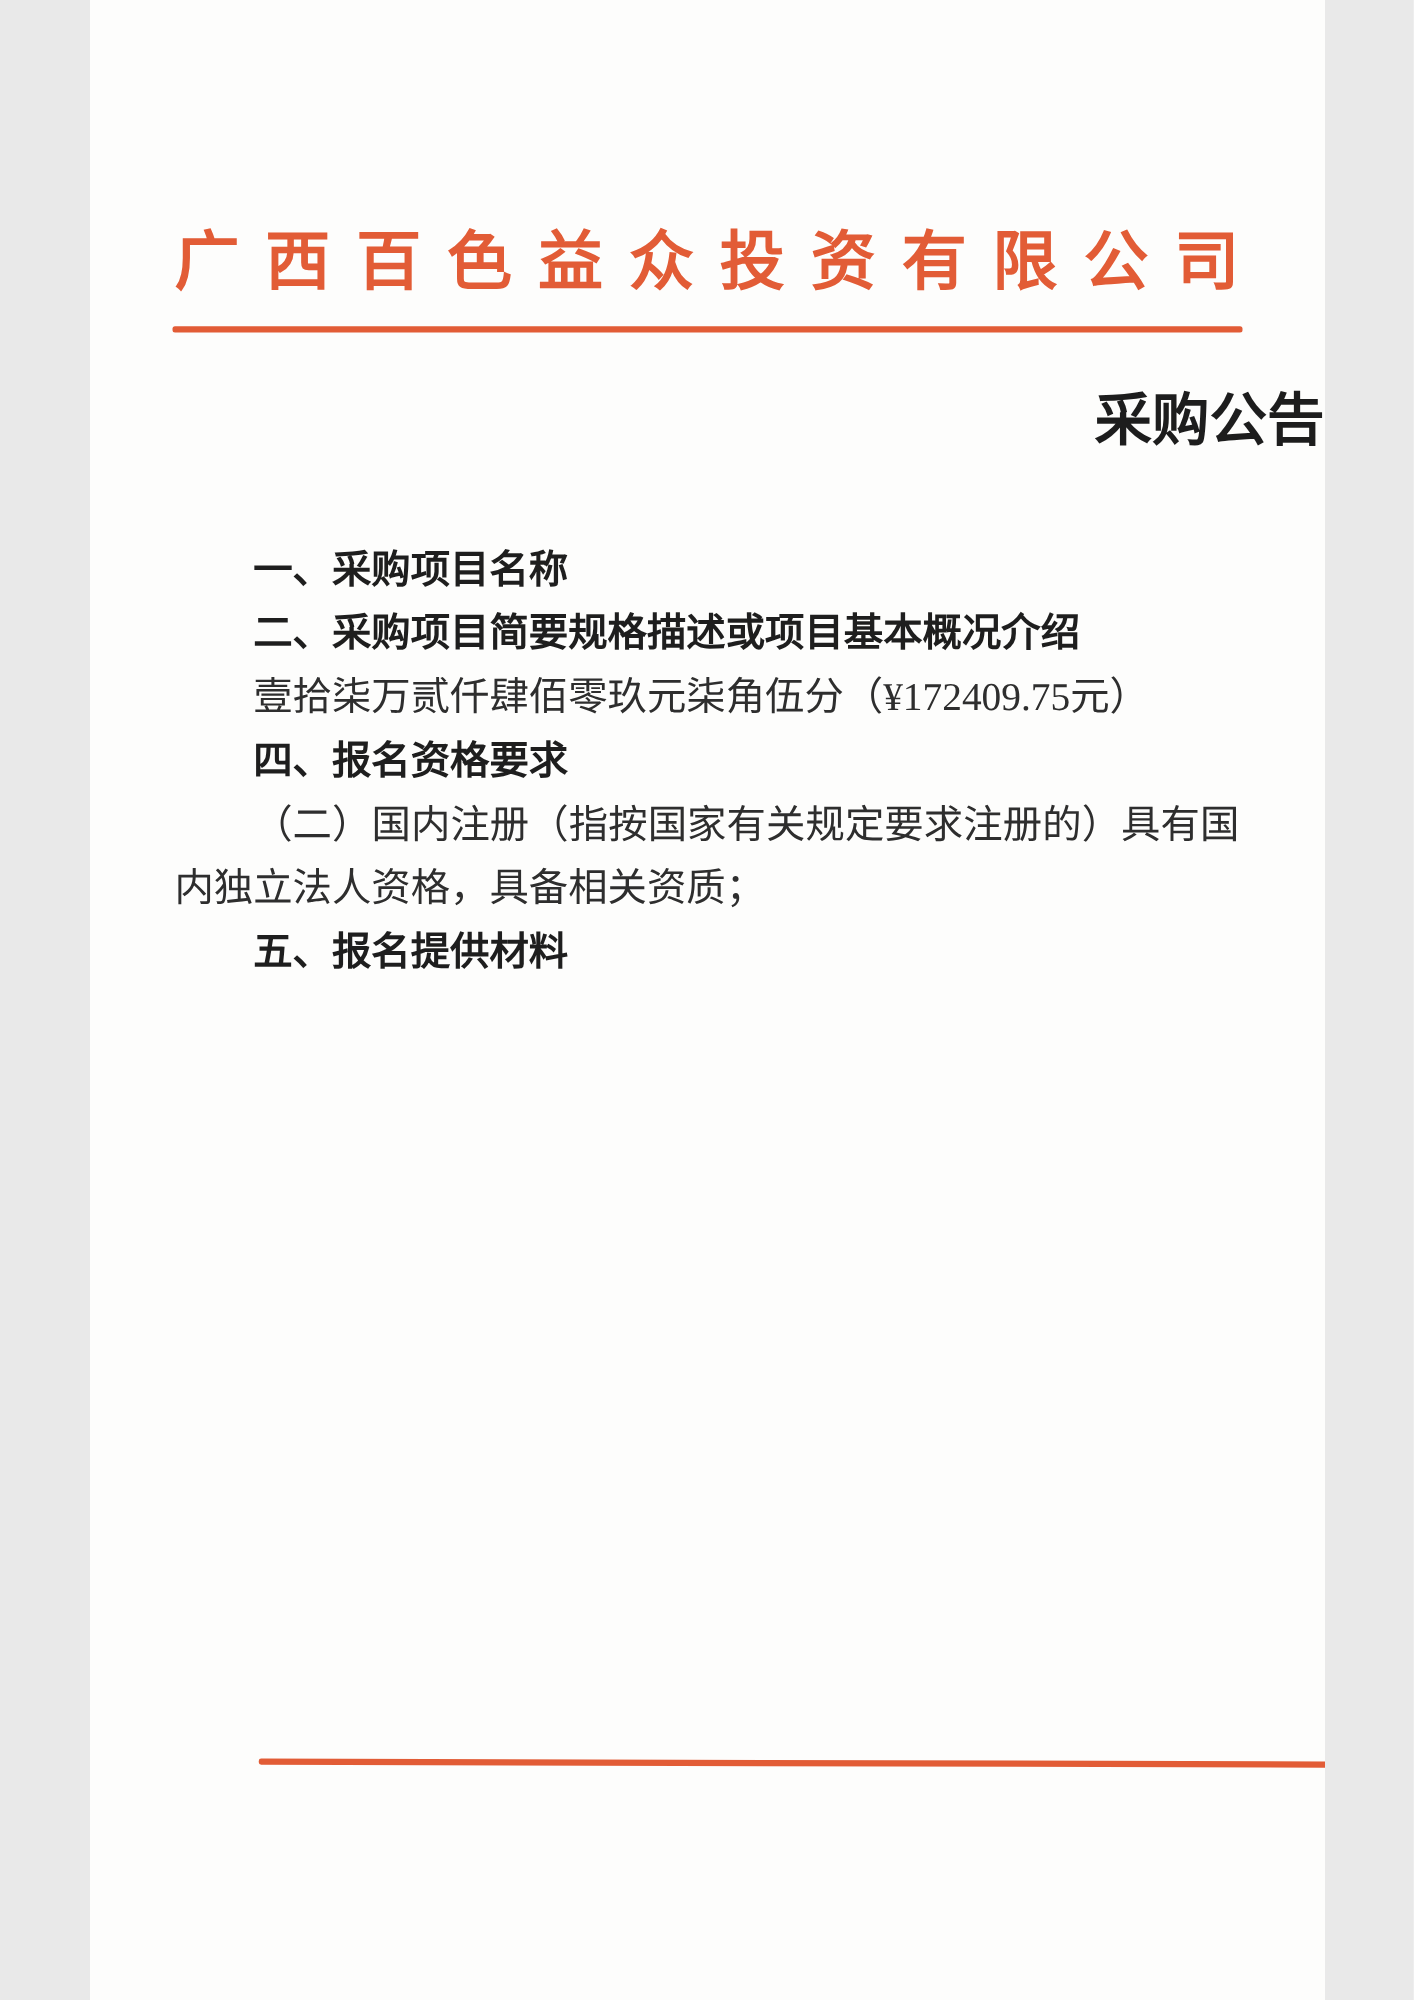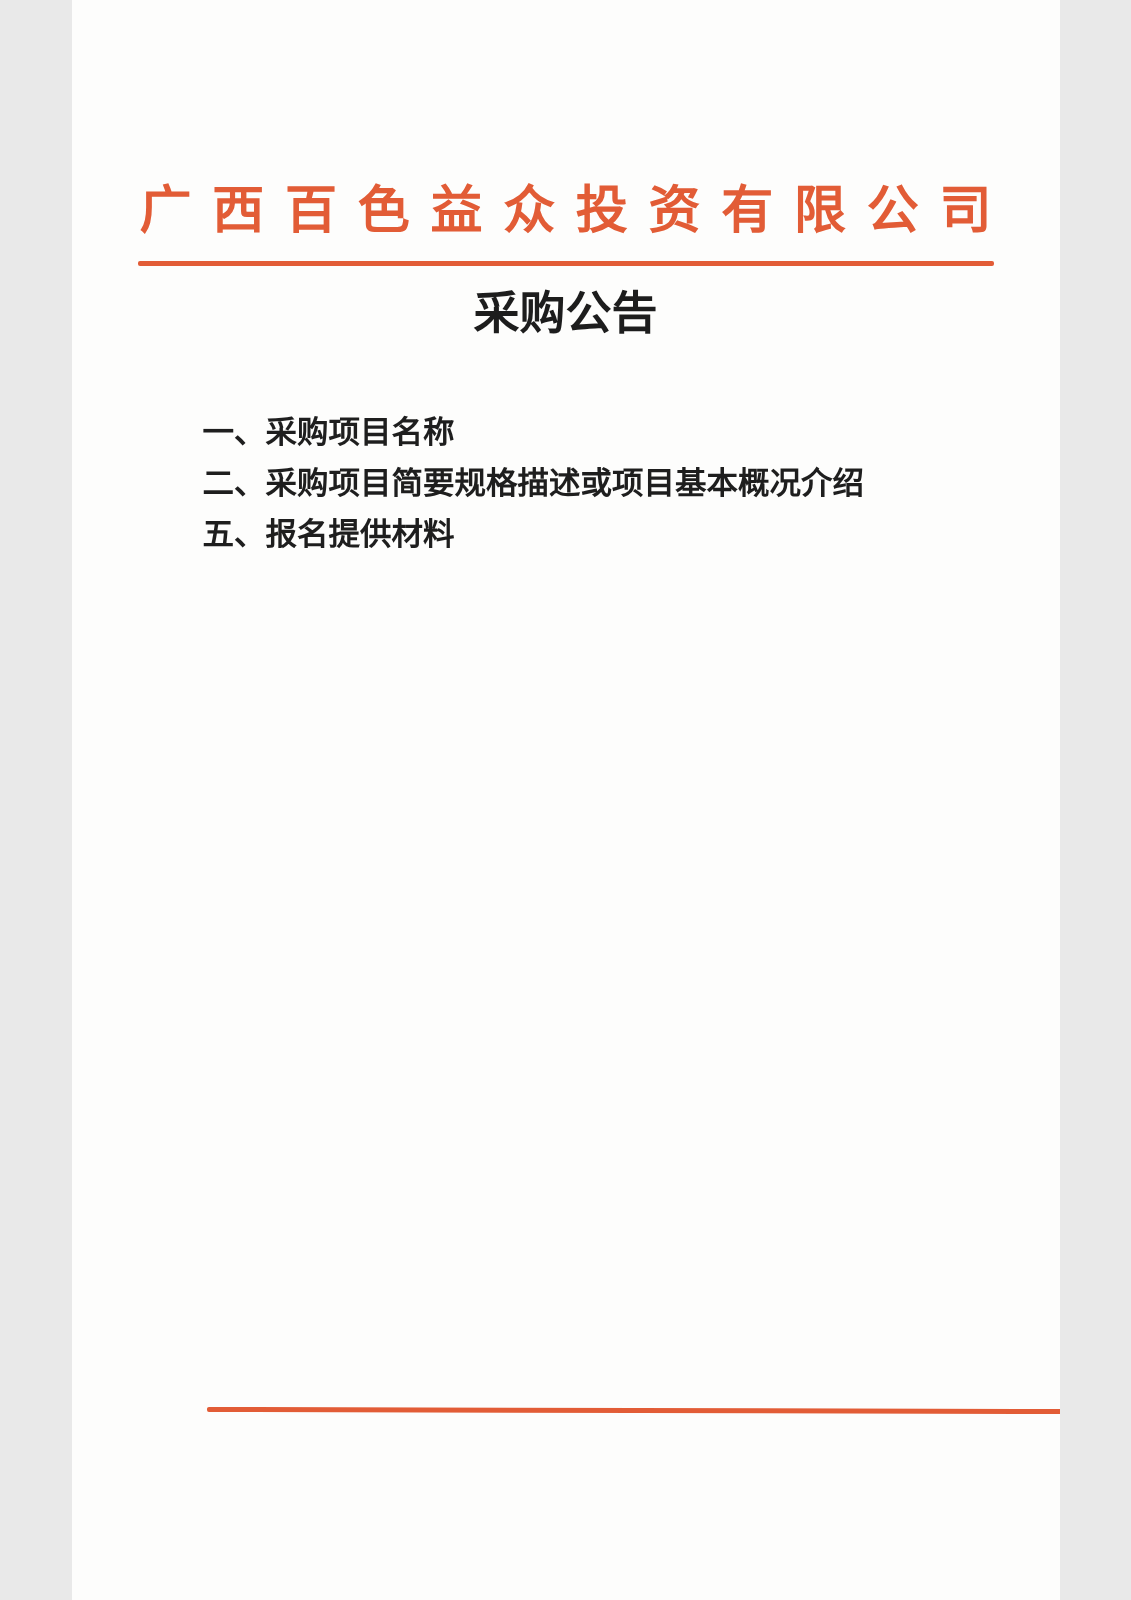--- a/index.html
+++ b/index.html
@@ -35,25 +35,25 @@
   }
   .header-rule {
     margin: 14px auto 0;
     width: 856px;
     height: 5px;
     background: var(--accent);
     border-radius: 2px;
   }
   
   .doc-title {
-    margin: 17px 0 0;
+    margin: 40px 0 0;
     font-size: 46px;
     line-height: 62px;
     font-weight: bold;
-    text-align: center;
+    text-align: right;
     color: #1d1d1d;
     font-family: "Liberation Serif", "DejaVu Serif", serif;
   }
   
   .body {
     margin: 62px auto 0;
     width: 852px;
     font-size: 31.5px;
     line-height: 51px;
     text-align: justify;
@@ -100,23 +100,26 @@
 
     <section>
       <h3>一、采购项目名称</h3>
     </section>
 
     <section>
       <h3>二、采购项目简要规格描述或项目基本概况介绍</h3>
     </section>
 
     <section>
+      <p>壹拾柒万贰仟肆佰零玖元柒角伍分（¥172409.75元）</p>
     </section>
 
     <section>
+      <h3>四、报名资格要求</h3>
+      <p>（二）国内注册（指按国家有关规定要求注册的）具有国内独立法人资格，具备相关资质；</p>
     </section>
 
     <section>
       <h3>五、报名提供材料</h3>
     </section>
 
   </main>
 
   <div class="footer-rule"></div>
 

